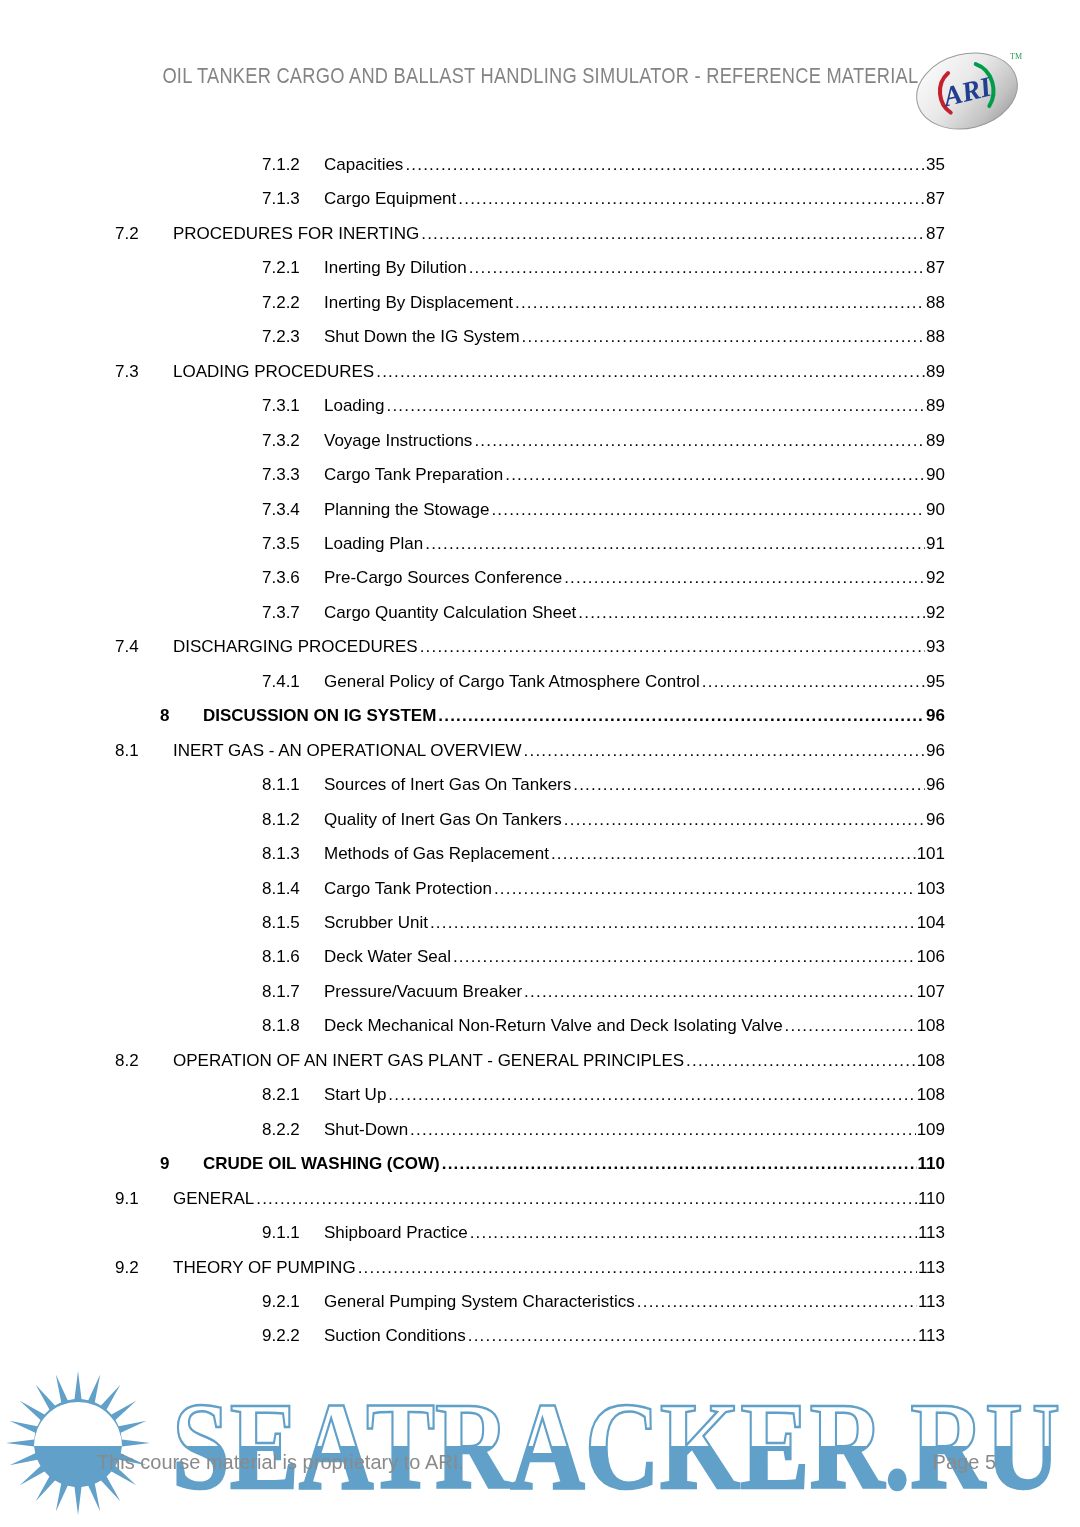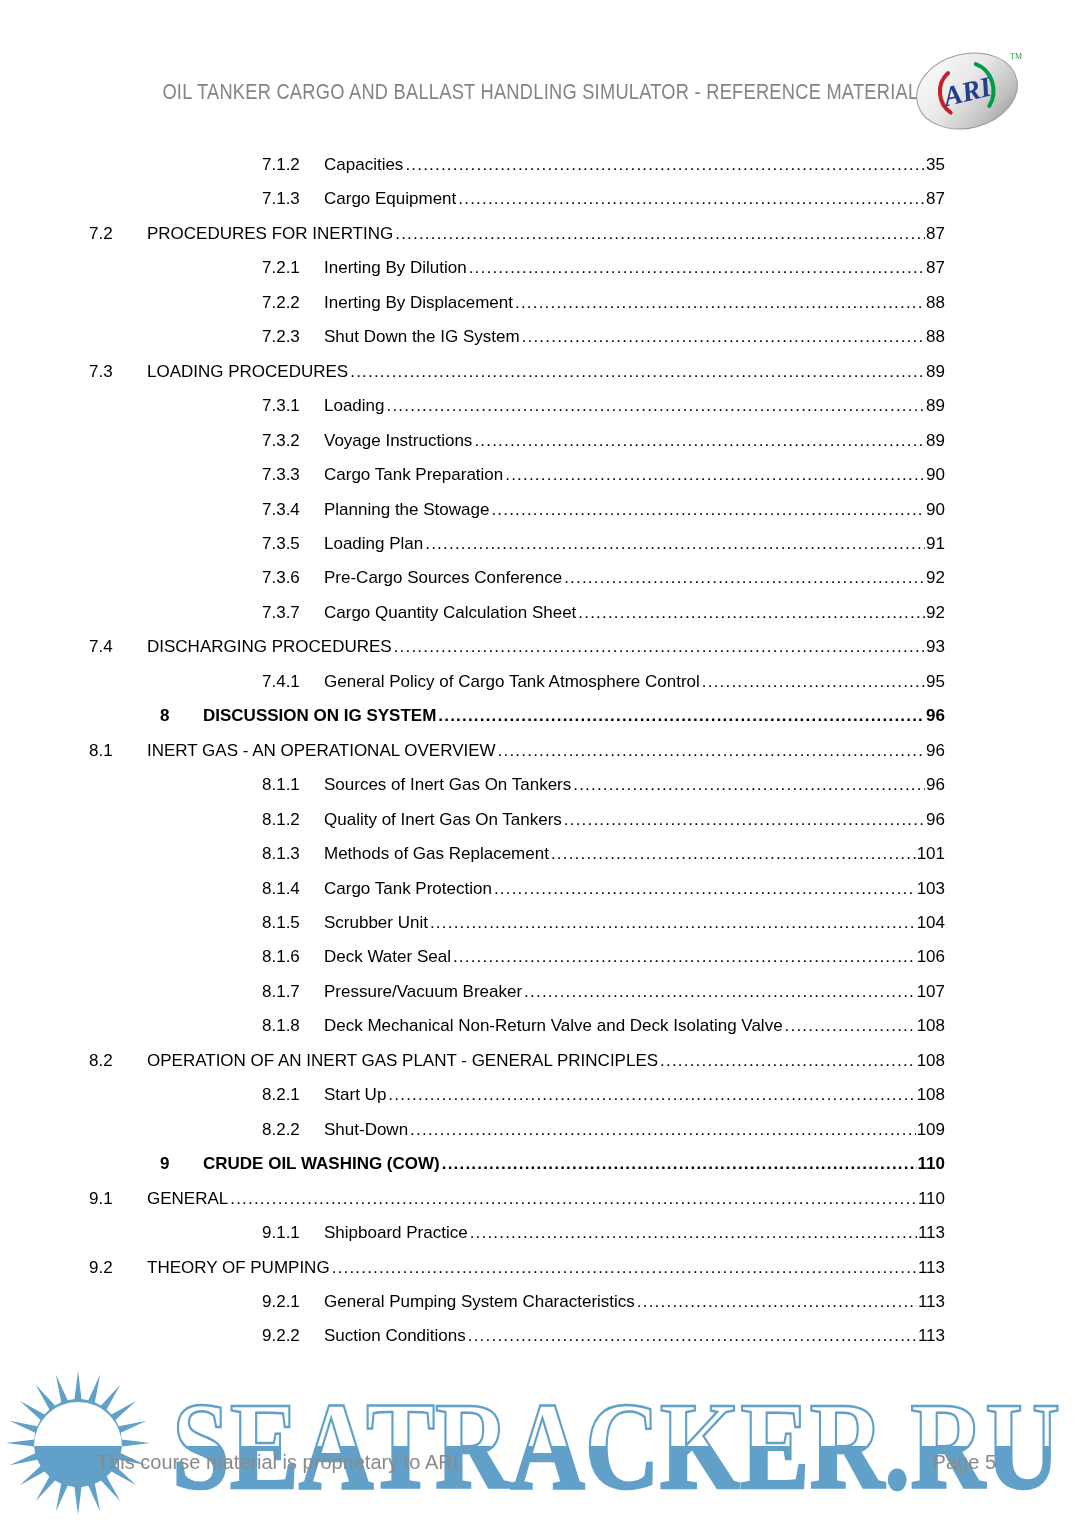--- a/index.html
+++ b/index.html
@@ -5,21 +5,21 @@
   html,body { margin:0; padding:0; }
   body {
     width:1080px; height:1527px; position:relative; overflow:hidden;
     background:#ffffff;
     font-family:"Liberation Sans","DejaVu Sans",sans-serif;
     color:#000;
   }
 
   
   .header-title {
-    position:absolute; top:80px; left:0; width:1080px;
+    position:absolute; top:64px; left:0; width:1080px;
     text-align:center; font-size:22px; line-height:24px;
     color:#848484; white-space:nowrap;
   }
   .header-title .condense {
     display:inline-block; transform:scaleX(0.83); transform-origin:50% 50%;
     letter-spacing:0.3px;
   }
   .ari-logo { position:absolute; left:912px; top:44px; width:112px; height:94px; }
   .ari-logo text { font-family:"Liberation Serif","DejaVu Serif",serif; }
 
@@ -35,21 +35,21 @@
   .toc-row .leader{
     flex:1 1 auto; overflow:hidden; white-space:nowrap;
     min-width:4px; letter-spacing:1.2px; padding-left:2px;
   }
   .toc-row .leader::after {
     content:"................................................................................................................................................................................................";
   }
   .toc-row .page  { flex:none; text-align:right; padding-left:1px; }
   .lvl1 { padding-left:160px; font-weight:bold; }
   .lvl1 .num { width:43px; }
-  .lvl2 { padding-left:89px;align-items:center; }
+  .lvl2 { padding-left:115px;align-items:center; }
   .lvl2 .num { width:58px; }
   .lvl3 { padding-left:262px; }
   .lvl3 .num { width:62px; }
 
   
   .watermark { position:absolute; left:0; top:1358px; width:1080px; height:165px; z-index:2; }
   .wm-text {
     font-family:"Liberation Serif","DejaVu Serif",serif;
     font-weight:bold; font-size:125px;
   }

